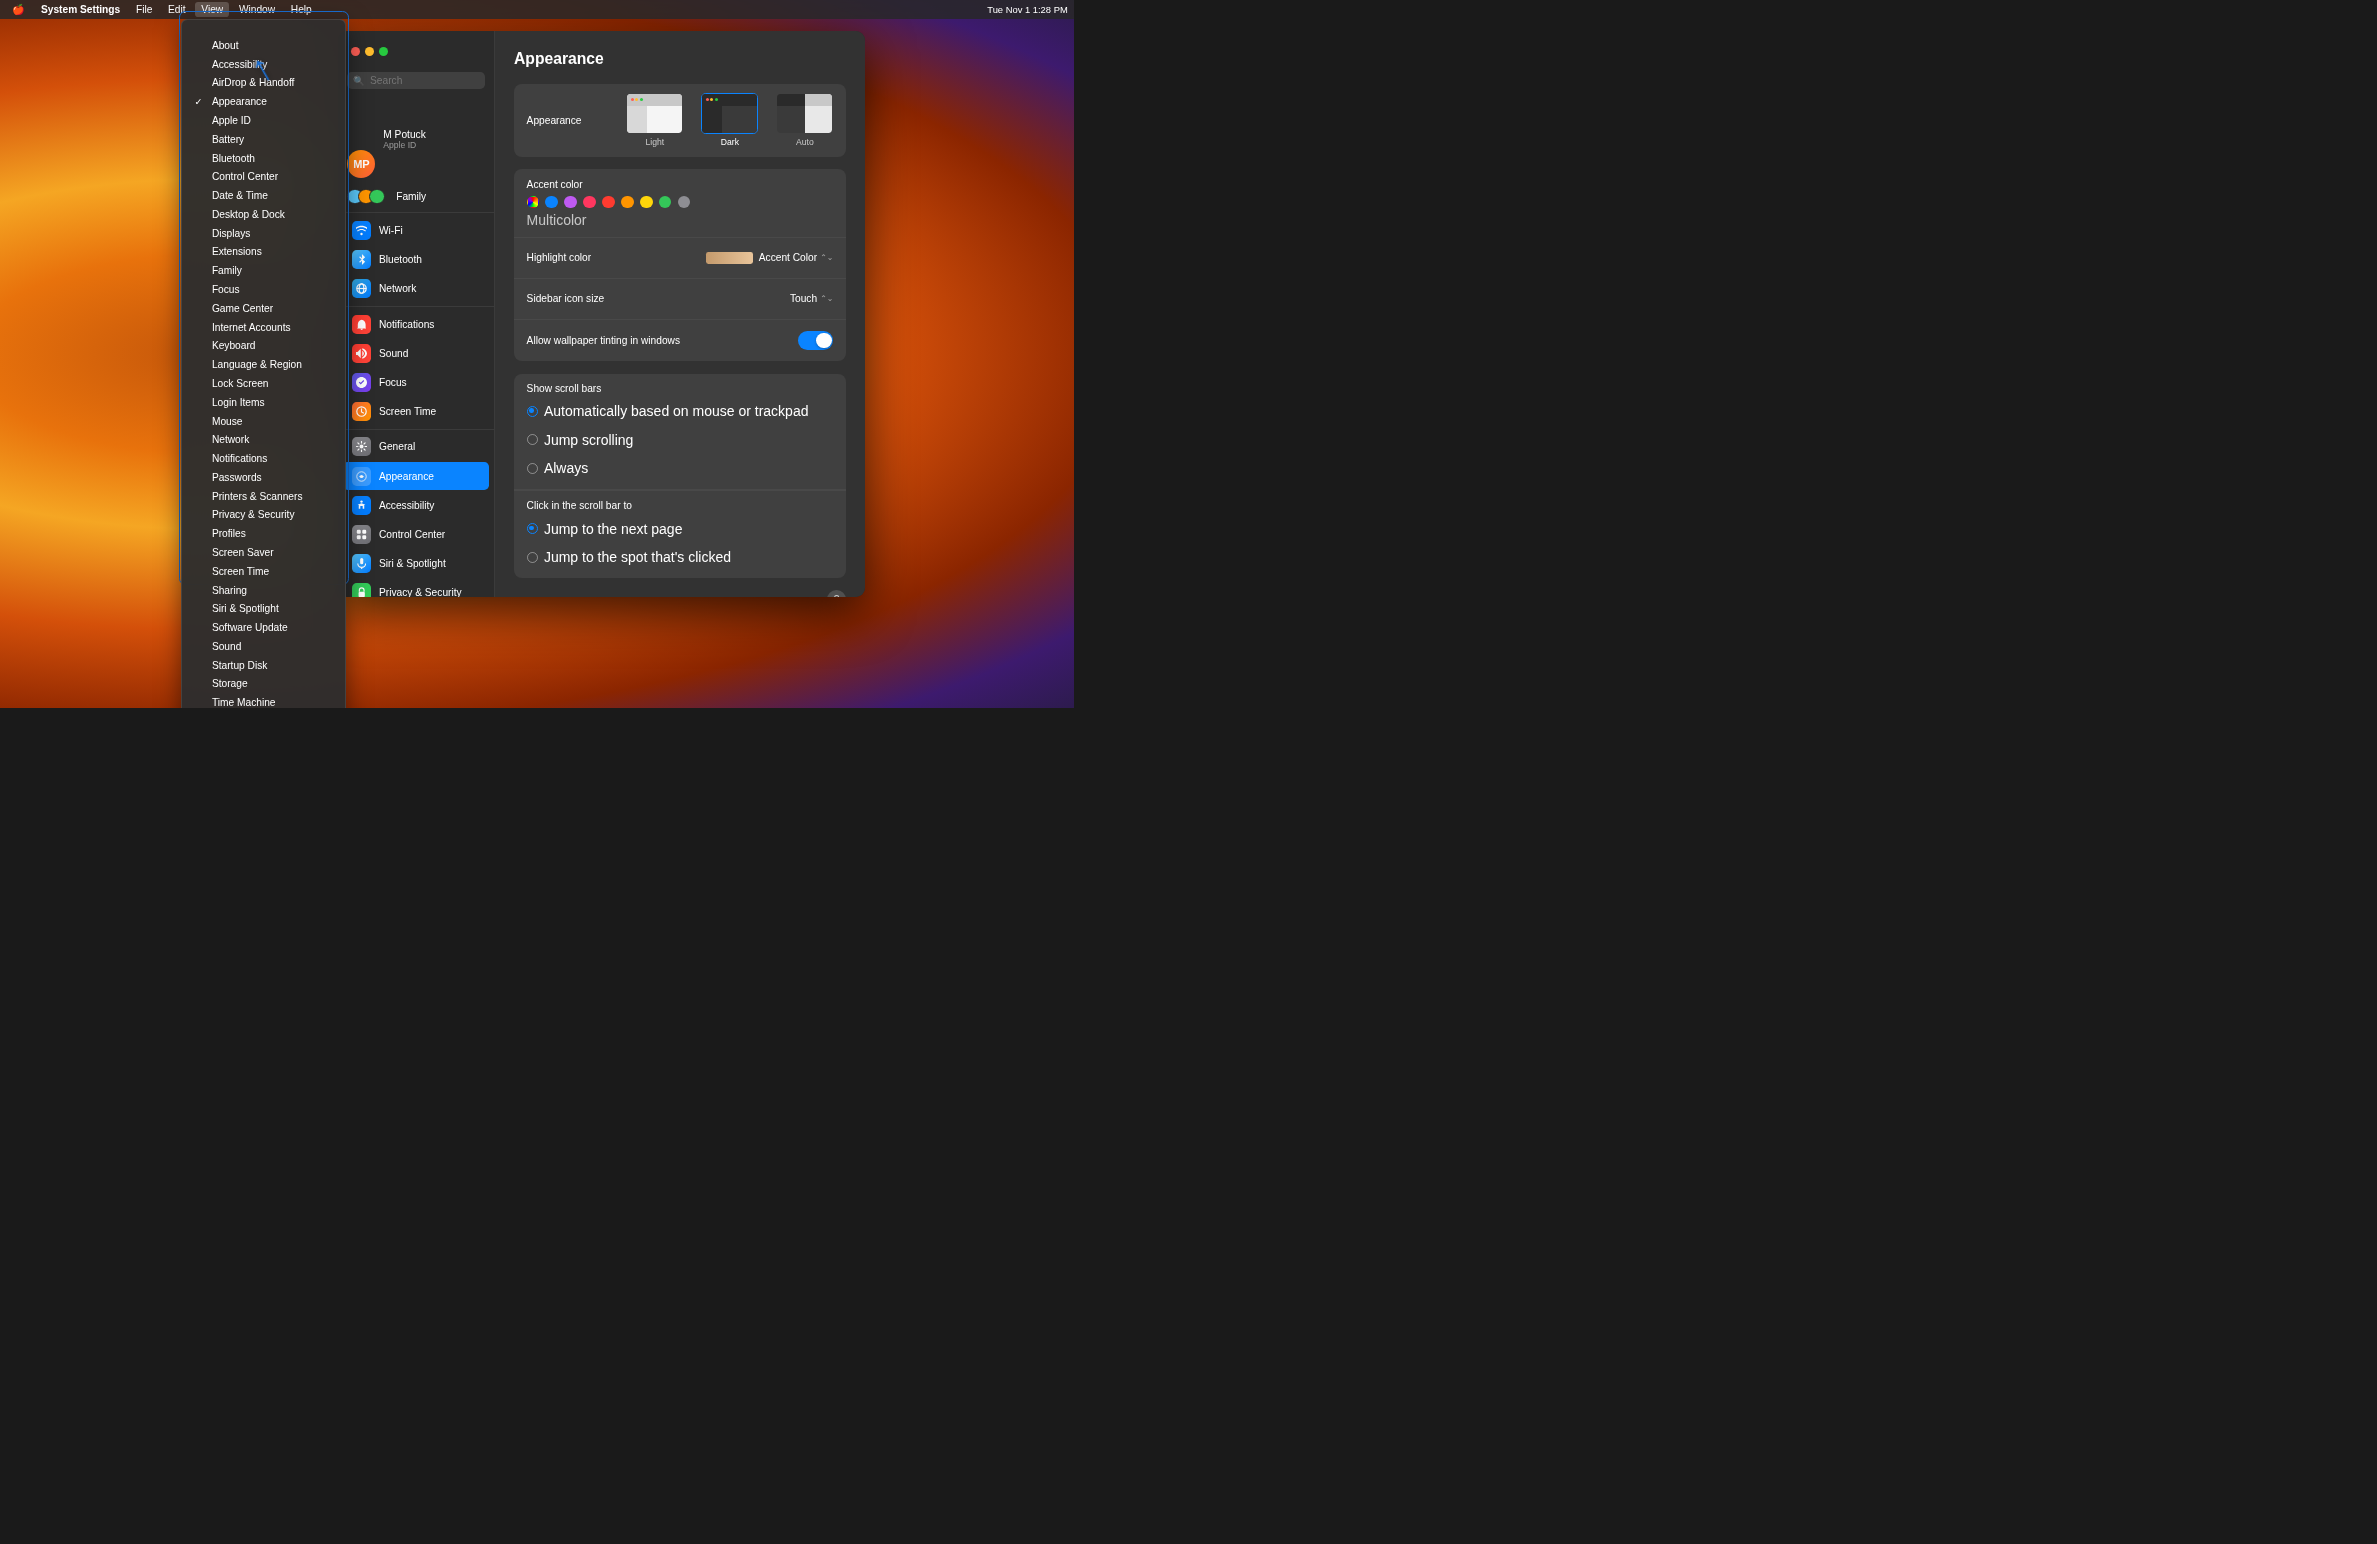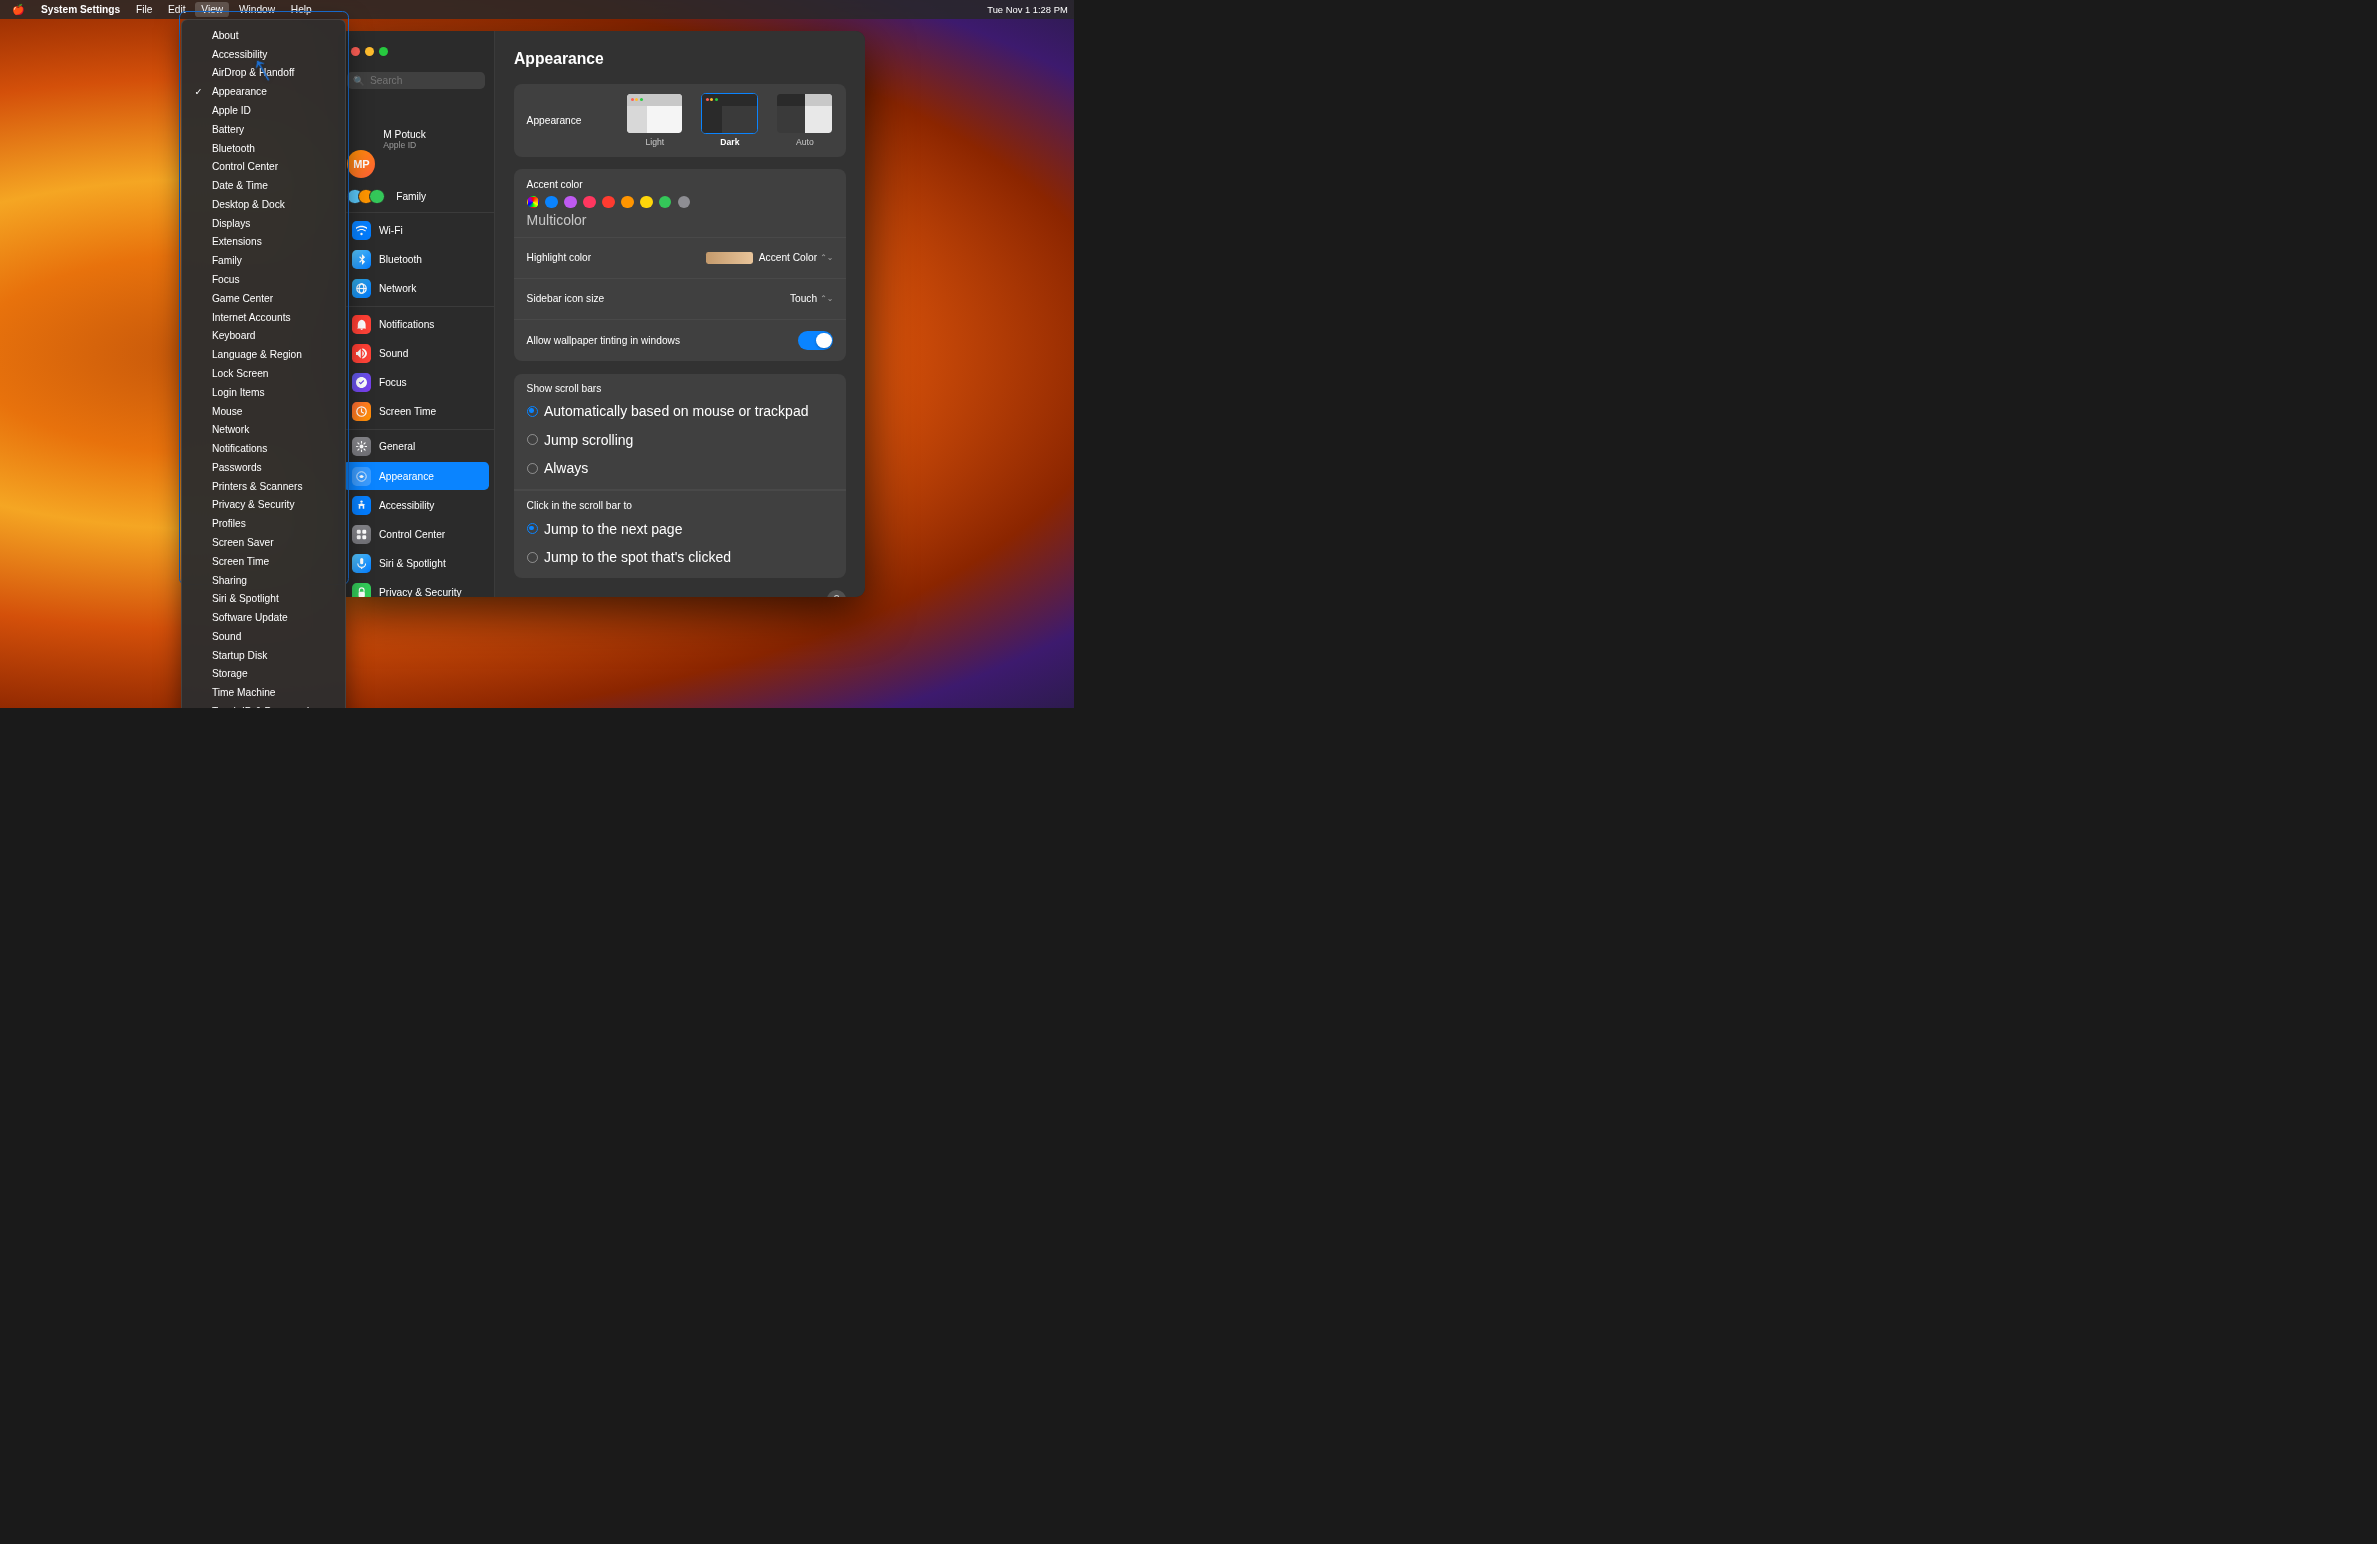--- a/index.html
+++ b/index.html
@@ -60,21 +60,21 @@
 
     
     .view-dropdown {
       position: absolute;
       top: 19px;
       left: 181px;
       background: rgba(45,45,45,0.97);
       backdrop-filter: blur(23.6px);
       border-radius: 6.3px;
       width: 165px;
-      padding: 6px 0;
+      padding: 16px 0;
       z-index: 200;
       box-shadow: 0 6.3px 25px rgba(0,0,0,0.5);
       border: 0.8px solid rgba(255,255,255,0.1);
     }
     .view-dropdown-item {
       padding: 3.9px 12.6px;
       color: #fff;
       font-size: 10.2px;
       cursor: default;
       display: flex;
@@ -302,21 +302,21 @@
     }
     .thumb-img.selected {
       border-color: #0a84ff;
     }
     .thumb-label {
       color: rgba(255,255,255,0.7);
       font-size: 8.6px;
     }
     .thumb-label.selected {
       color: #fff;
-      font-weight: 700;
+      font-weight: 400;
     }
 
     
     .thumb-light {
       background: linear-gradient(180deg, #e8e8e8 30%, #f5f5f5 30%);
     }
     .thumb-light-bar {
       position: absolute;
       top: 0; left: 0; right: 0;
       height: 30%;

